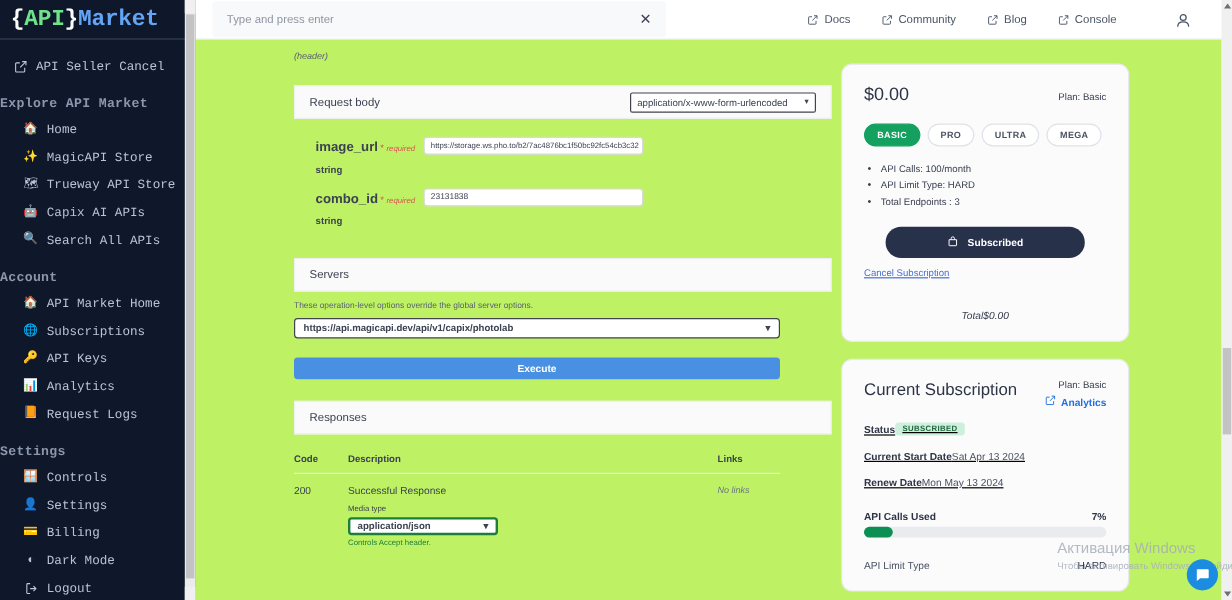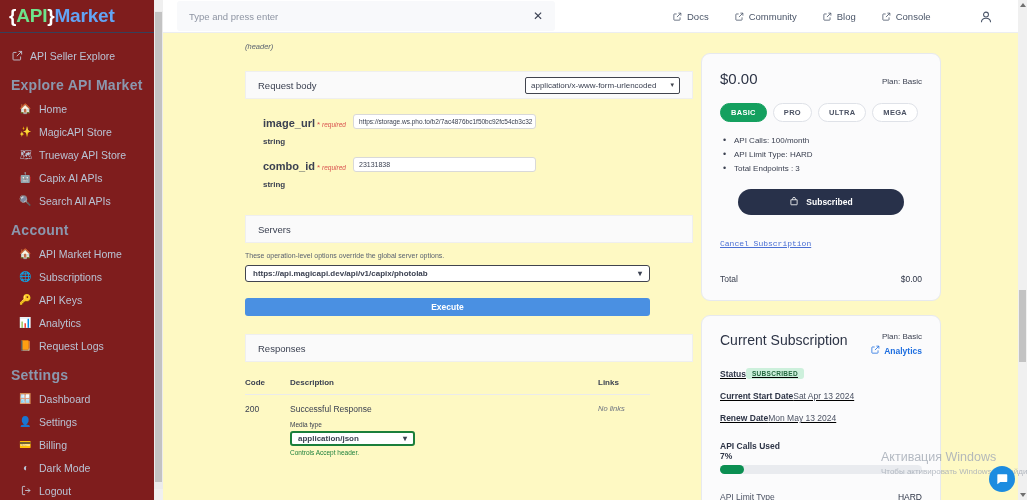--- a/index.html
+++ b/index.html
@@ -7,22 +7,22 @@
     width: 1027px; height: 500px;
     overflow: hidden;
     font-family: "Liberation Sans", sans-serif;
     background: #ffffff;
   }
   .app { position: relative; width:1027px; height:500px; display:flex; }
 
   
   .sidebar {
     width: 163px; height:500px; flex:0 0 163px;
-    background:#7f1d1d; color:#c9d1de;
-    position:relative; overflow:hidden;
+    background:#0f172a; color:#c9d1de;
+    position:relative; overflow:hidden;font-family:Liberation Mono, monospace;
   }
   .logo-wrap {
     height:33px; display:flex; align-items:center;
     padding-left:9px;
     border-bottom:1px solid #36405a;
   }
   .logo { font-size:19px; font-weight:700; letter-spacing:-0.2px; white-space:nowrap; }
   .logo .brace { color:#ffffff; }
   .logo .api { color:#6ee38a; }
   .logo .market { color:#63a4f5; }
@@ -31,22 +31,22 @@
 
   .sb-row {
     display:flex; align-items:center; gap:7px;
     height:23px; padding-left:11px;
     font-size:10.5px; color:#b9c3d4; white-space:nowrap;
     cursor:pointer;
   }
   .sb-row.indent { padding-left:20px; }
   .sb-ico { width:12px; height:12px; display:inline-flex; align-items:center; justify-content:center; font-size:10px; line-height:1; flex:0 0 12px;}
   .sb-head {
-    font-size:14px; font-weight:700; color:#8b97ad;
-    letter-spacing:0.25px; padding-left:11px;
+    font-size:11px; font-weight:700; color:#8b97ad;
+    letter-spacing:0.25px; 
     height:20px; display:flex; align-items:flex-end; padding-bottom:4px;
   }
   .sb-gap { height:10px; }
   .sb-gap-sm { height:5px; }
 
   .sb-scrollbar {
     position:absolute; right:0; top:0; width:9px; height:500px;
     background:#ebebeb;
   }
   .sb-scrollbar .thumb {
@@ -81,21 +81,21 @@
   .topnav a {
     display:flex; align-items:center; gap:5px;
     font-size:9.5px; color:#4a5568; text-decoration:none; white-space:nowrap;
     cursor:pointer;
   }
   .ext-ico { width:9px; height:9px; display:block; }
   .avatar-ico { margin-left:22px; width:14px; height:14px; display:block; cursor:pointer; }
 
   .content {
     position:absolute; top:33px; left:0; right:9px; bottom:0;
-    background:#fef9c3;
+    background:#bef264;
     display:flex; gap:0;
     overflow:hidden;
   }
 
   
   .doccol { width:530px; flex:0 0 530px; padding-left:82px; padding-top:9px; }
   .hdr-note { font-size:7.5px; color:#5a6270; font-style:italic; margin-bottom:20px; }
 
   .panel-bar {
     background:#fafafa; border:1px solid #efefef;
@@ -185,45 +185,45 @@
   .feat { margin-top:14px; list-style:none; }
   .feat li { font-size:8px; color:#3b4151; margin-bottom:5px; position:relative; padding-left:14px; }
   .feat li:before { content:"\2022"; position:absolute; left:3px; top:-1px; font-size:9px; color:#3b4151; }
   .sub-btn {
     margin:16px auto 0; width:166px; height:26px;
     background:#28314a; color:#fff; border-radius:14px;
     display:flex; align-items:center; justify-content:center; gap:7px;
     font-size:8.5px; font-weight:700; cursor:pointer; border:none;
   }
   .cancel-link {
-    display:block; margin-top:24px; font-size:8px;
-    color:#4a6fd4; text-decoration:underline; cursor:pointer;font-family:Liberation Mono, monospace;
+    display:block; margin-top:8px; font-size:8px;
+    color:#4a6fd4; text-decoration:underline; cursor:pointer;
   }
   .tot-row {
-    display:flex; justify-content:space-between;
-    margin-top:26px; font-size:8.5px; color:#3b4151;
+    display:flex; justify-content:center;
+    margin-top:26px; font-size:8.5px; color:#3b4151;font-style:italic;
   }
   .tot-row .v { color:#2d3446; }
 
   .cs-top { display:flex; justify-content:space-between; align-items:flex-start; }
   .cs-title { font-size:14px; color:#2d3446; }
   .cs-right { text-align:right; }
   .cs-plan { font-size:8px; color:#3b4151; }
   .cs-analytics {
     margin-top:4px; display:flex; align-items:center; justify-content:flex-end; gap:4px;
     font-size:8.5px; font-weight:700; color:#1f6fe0; cursor:pointer;
   }
   .kv { display:flex; align-items:center; margin-top:12px;text-decoration:underline; }
   .kv .k { font-size:8.5px; font-weight:700; color:#2d3446; }
   .kv .v { font-size:8.5px; color:#4b5263; }
   .badge {
     background:#cdf0dc; color:#22683f; font-size:6.5px; font-weight:700;
     letter-spacing:0.3px; padding:2px 6px; border-radius:3px;
   }
-  .usage-row { display:flex; justify-content:space-between; margin-top:18px;flex-direction:column; }
+  .usage-row { display:flex; justify-content:space-between; margin-top:18px; }
   .usage-row .k { font-size:8.5px; font-weight:700; color:#2d3446; }
   .usage-row .v { font-size:8.5px; font-weight:700; color:#2d3446; }
   .bar-track { margin-top:4px; height:9px; border-radius:5px; background:#e9ebef; width:100%; }
   .bar-fill { height:9px; border-radius:5px; background:#0b8f52; width:7%; min-width:24px; }
   .kv2 { display:flex; justify-content:space-between; margin-top:18px; }
   .kv2 .k { font-size:8.5px; color:#4b5263; }
   .kv2 .v { font-size:8.5px; color:#2d3446; }
 
   
   .pg-scroll { position:absolute; right:0; top:0; width:9px; height:500px; background:#f0f0f0; }
@@ -266,21 +266,21 @@
     <div class="sb-scroll">
       <div class="sb-gap-sm"></div>
       <div class="sb-row">
         <span class="sb-ico">
           <svg viewBox="0 0 16 16" width="11" height="11" fill="none" stroke="#c3cbd9" stroke-width="1.3">
             <path d="M12.5 9.5v4a1 1 0 0 1-1 1h-9a1 1 0 0 1-1-1v-9a1 1 0 0 1 1-1h4"></path>
             <path d="M9.5 2h4.5v4.5"></path>
               <path d="M7 9l7-7"></path>
           </svg>
         </span>
-        <span>API Seller Explore</span>
+        <span>API Seller Cancel</span>
       </div>
 
       <div class="sb-gap"></div>
 
       <div class="sb-head">Explore API Market</div>
       <div class="sb-row indent">
         <span class="sb-ico">🏠</span>
         <span>Home</span>
       </div>
       <div class="sb-row indent">
@@ -322,21 +322,21 @@
       <div class="sb-row indent">
         <span class="sb-ico">📙</span>
         <span>Request Logs</span>
       </div>
 
       <div class="sb-gap"></div>
 
       <div class="sb-head">Settings</div>
       <div class="sb-row indent">
         <span class="sb-ico">🪟</span>
-        <span>Dashboard</span>
+        <span>Controls</span>
       </div>
       <div class="sb-row indent">
         <span class="sb-ico">👤</span>
         <span>Settings</span>
       </div>
       <div class="sb-row indent">
         <span class="sb-ico">💳</span>
         <span>Billing</span>
       </div>
       <div class="sb-row indent">

